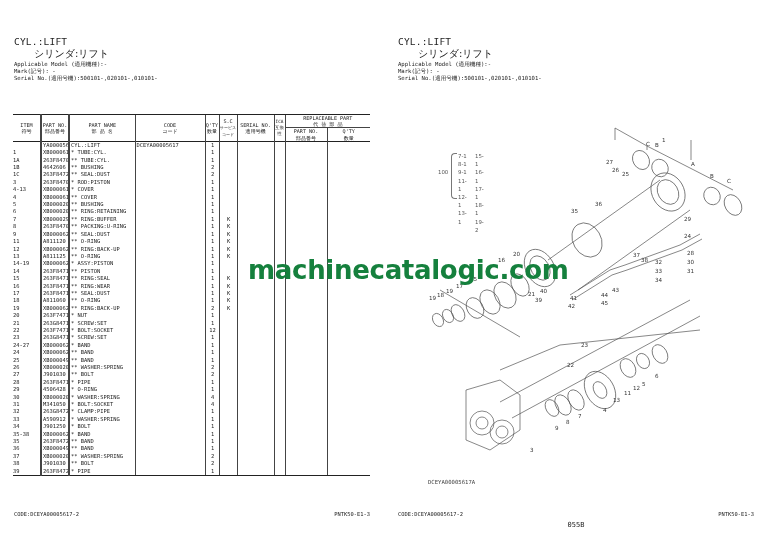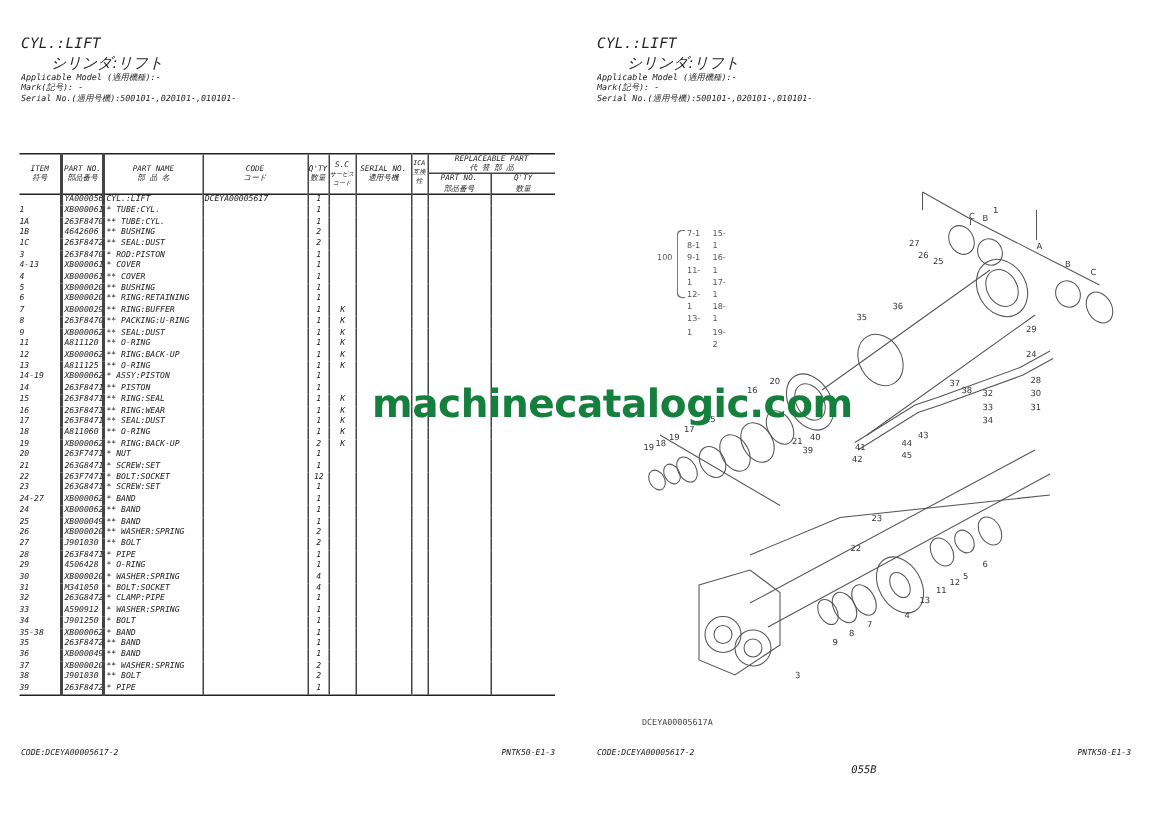--- a/index.html
+++ b/index.html
@@ -1,18 +1,18 @@
 <!DOCTYPE html>
 <html><head>
 <meta charset="utf-8">
 <style>
   html, body { margin:0; padding:0; background:#ffffff; }
   body { width:768px; height:542px; position:relative; overflow:hidden;
          font-family:"DejaVu Sans Mono","Liberation Mono",monospace; color:#222; }
-  .page { position:absolute; top:4px; width:384px; height:436px;font-style:italic; }
+  .page { position:absolute; top:16px; width:384px; height:436px; }
   .page.left { left:0; }
   .page.right { left:384px; }
   .title-en { position:absolute; left:14px; top:20px; font-size:9.5px; letter-spacing:0.2px; }
   .title-jp { position:absolute; left:14px; top:31px; font-size:10px; font-family:"DejaVu Sans",sans-serif;margin-left:20px; }
   .meta { position:absolute; left:14px; top:45px; font-size:5.6px; line-height:7.2px; }
   .meta div { white-space:nowrap; }
 
   table.parts { position:absolute; left:13px; top:98px; width:357px; border-collapse:collapse;
                 font-size:5.4px; line-height:7.4px; table-layout:fixed; }
   table.parts th { font-weight:normal; font-size:5.1px; line-height:6.2px; text-align:center;

